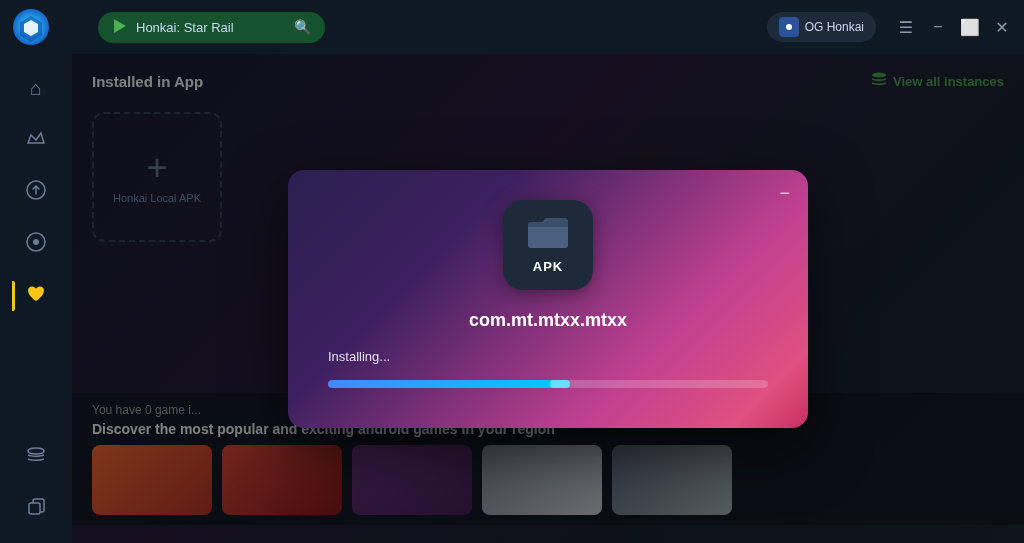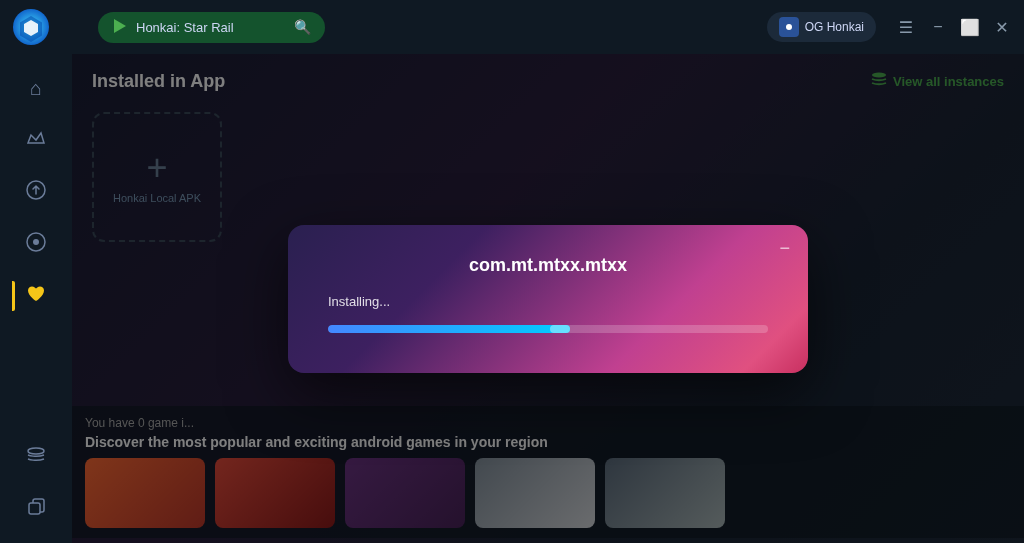--- a/index.html
+++ b/index.html
@@ -147,21 +147,21 @@
     }
 
     .content-header {
       padding: 16px 20px 10px;
       display: flex;
       align-items: center;
       justify-content: space-between;
     }
     .installed-title {
       color: #ffffff;
-      font-size: 18px;
+      font-size: 15px;
       font-weight: 600;
     }
     .view-all-instances {
       display: flex;
       align-items: center;
       gap: 5px;
       color: #4caf50;
       font-size: 13px;
       font-weight: 600;
       cursor: pointer;
@@ -194,24 +194,24 @@
     }
     .install-label {
       font-size: 11px;
       text-align: center;
       color: #7a9ab8;
       font-weight: 500;
     }
 
     .bottom-section {
       position: absolute;
-      bottom: 5px;
+      bottom: 18px;
       left: 0;
       right: 0;
-      padding: 10px 13px;
+      padding: 10px 20px;
       background: rgba(15, 25, 35, 0.7);
     }
     .you-have-text {
       color: #aaaaaa;
       font-size: 12px;
       margin-bottom: 4px;
     }
     .discover-text {
       color: #ffffff;
       font-size: 14px;
@@ -465,20 +465,31 @@
         <div class="game-thumb thumb-3"></div>
         <div class="game-thumb thumb-4"></div>
         <div class="game-thumb thumb-5"></div>
       </div>
     </div>
 
     <div class="modal-overlay">
       <div class="modal">
         <button class="modal-close">−</button>
 
+        <div class="apk-icon-wrap">
+          <div class="apk-icon">
+            <div class="apk-folder-svg">
+              <svg width="44" height="36" viewBox="0 0 44 36">
+                <path d="M2 10 C2 8 3.5 7 5 7 L16 7 L20 3 L39 3 C40.5 3 42 4.5 42 6 L42 30 C42 31.5 40.5 33 39 33 L5 33 C3.5 33 2 31.5 2 30 Z" fill="#3a4f6a"></path>
+                <path d="M2 12 L42 12 L42 30 C42 31.5 40.5 33 39 33 L5 33 C3.5 33 2 31.5 2 30 Z" fill="#4a6080"></path>
+              </svg>
+            </div>
+            <span class="apk-label-text">APK</span>
+          </div>
+        </div>
 
         <div class="package-name">com.mt.mtxx.mtxx</div>
         <div class="installing-label">Installing...</div>
         <div class="progress-bar-bg">
           <div class="progress-bar-fill" style="width:55%;"></div>
         </div>
       </div>
     </div>
 
   </div>

